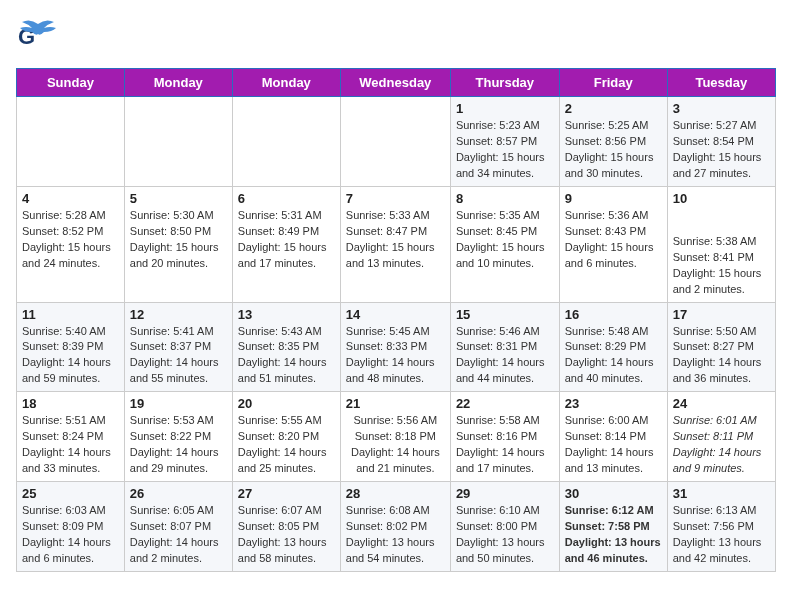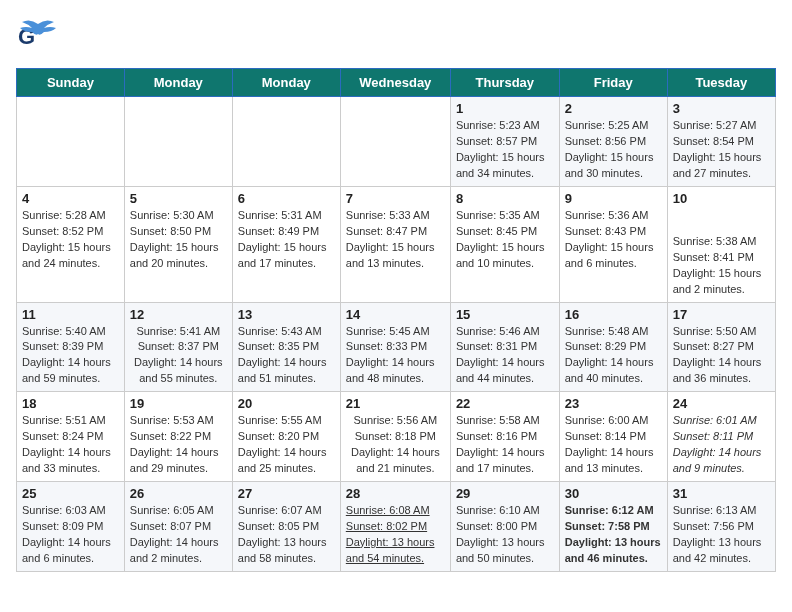--- a/index.html
+++ b/index.html
@@ -33,21 +33,21 @@
     .calendar-subtitle {
       font-size: 18px;
       color: #333;
     }
     table {
       width: 100%;
       border-collapse: collapse;
       font-size: 11px;
     }
     thead tr th {
-      background: #0f766e;
+      background: #a21caf;
       color: #fff;
       text-align: center;
       padding: 6px 4px;
       font-size: 13px;
       font-weight: bold;
       border: 1px solid #2a6bbf;
     }
     tbody tr td {
       border: 1px solid #ccc;
       vertical-align: top;
@@ -198,21 +198,21 @@
       <tr>
         <td>
           <span class="day-number">11</span>
           <div class="day-info" style="white-space: pre-line;">Sunrise: 5:40 AM
 Sunset: 8:39 PM
 Daylight: 14 hours
 and 59 minutes.</div>
         </td>
         <td>
           <span class="day-number">12</span>
-          <div class="day-info" style="white-space: pre-line; text-align: center;">Sunrise: 5:41 AM
+          <div class="day-info" style="white-space: pre-line;">Sunrise: 5:41 AM
 Sunset: 8:37 PM
 Daylight: 14 hours
 and 55 minutes.</div>
         </td>
         <td>
           <span class="day-number">13</span>
           <div class="day-info" style="white-space: pre-line;">Sunrise: 5:43 AM
 Sunset: 8:35 PM
 Daylight: 14 hours
 and 51 minutes.</div>
@@ -314,21 +314,21 @@
         </td>
         <td>
           <span class="day-number">27</span>
           <div class="day-info" style="white-space: pre-line;">Sunrise: 6:07 AM
 Sunset: 8:05 PM
 Daylight: 13 hours
 and 58 minutes.</div>
         </td>
         <td>
           <span class="day-number">28</span>
-          <div class="day-info" style="white-space: pre-line; text-decoration: underline;">Sunrise: 6:08 AM
+          <div class="day-info" style="white-space: pre-line;">Sunrise: 6:08 AM
 Sunset: 8:02 PM
 Daylight: 13 hours
 and 54 minutes.</div>
         </td>
         <td>
           <span class="day-number">29</span>
           <div class="day-info" style="white-space: pre-line;">Sunrise: 6:10 AM
 Sunset: 8:00 PM
 Daylight: 13 hours
 and 50 minutes.</div>

